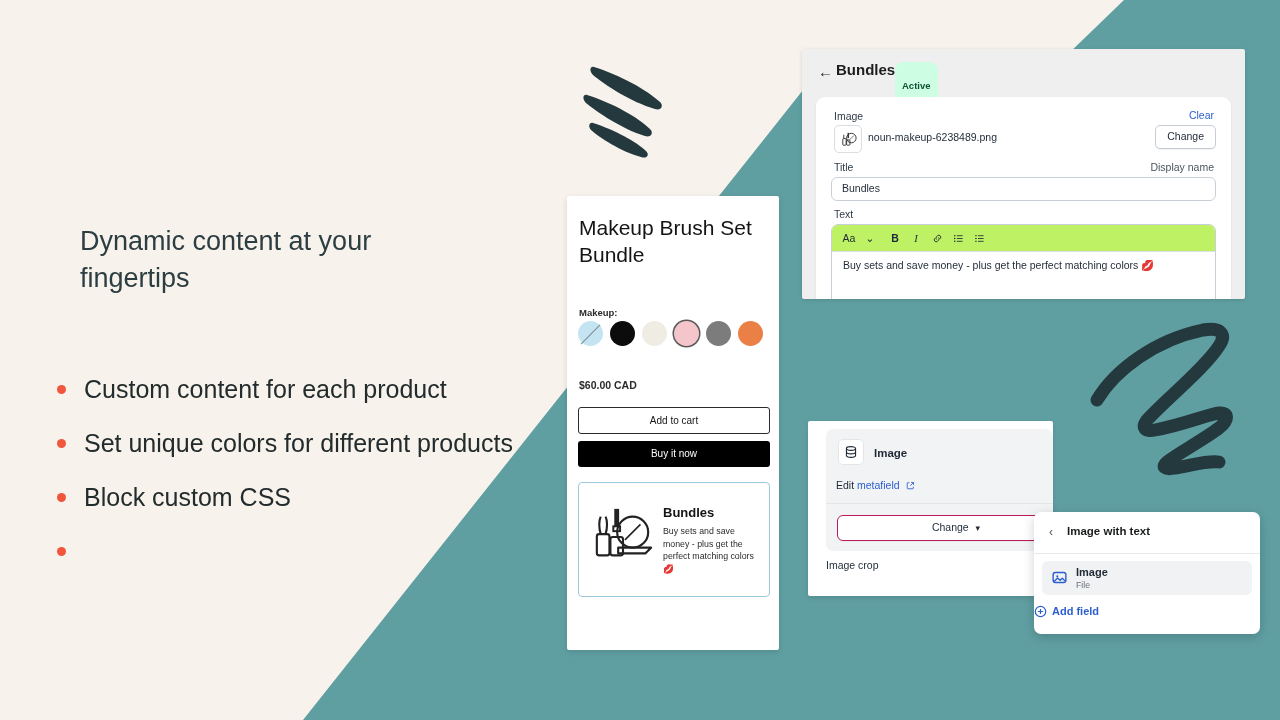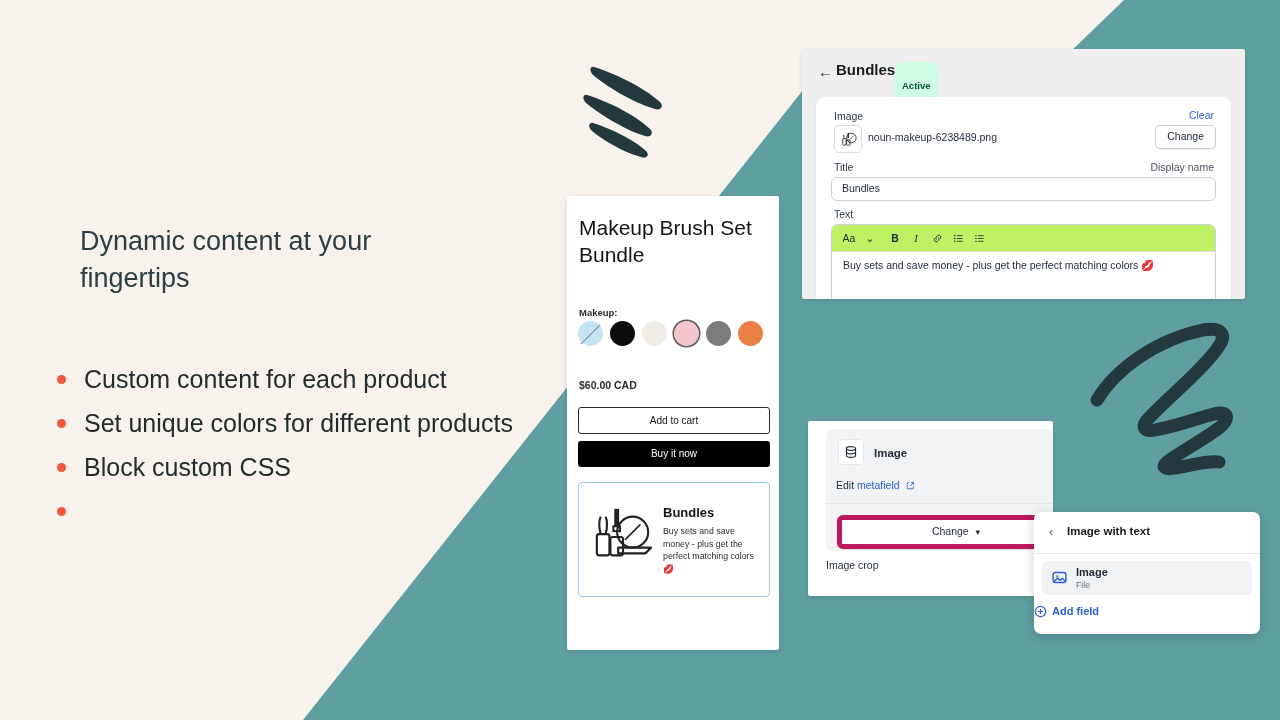--- a/index.html
+++ b/index.html
@@ -29,21 +29,21 @@
     font-weight:700;font-size:51px;line-height:53px;color:#17201F;
     letter-spacing:-0.3px;
   }
   #subhead{
     position:absolute;left:80px;top:223px;width:400px;
     font-size:27px;line-height:37px;color:#2C3E41;font-weight:400;
   }
   #bullets{position:absolute;left:52px;top:357px;width:520px;list-style:none;margin:0;padding:0;}
   #bullets li{
     position:relative;padding-left:32px;
-    font-size:25px;line-height:44px;color:#222C2C;white-space:nowrap;
+    font-size:25px;line-height:44px;color:#222C2C;white-space:nowrap;margin-top:10px;
   }
   #bullets li .dot{
     position:absolute;left:5px;top:18px;width:9px;height:9px;border-radius:50%;
     background:#F0563C;
   }
 
   
   .panel{position:absolute;background:#fff;box-shadow:0 1px 4px rgba(0,0,0,.13);}
 
   
@@ -146,21 +146,21 @@
   }
   #ed-icon{
     position:absolute;left:12px;top:10px;width:26px;height:26px;background:#fff;border-radius:5px;
     display:flex;align-items:center;justify-content:center;box-shadow:0 0 0 1px #E3E5E7 inset;
   }
   #ed-title{position:absolute;left:48px;top:18px;font-size:11.5px;font-weight:700;color:#1F2937;}
   #ed-edit{position:absolute;left:10px;top:50px;font-size:10.5px;color:#1F2937;}
   #ed-edit .lnk{color:#2C5ECF;cursor:pointer;}
   #ed-divider{position:absolute;left:0;right:0;top:74px;height:1px;background:#E3E5E7;}
   #ed-change{
-    position:absolute;left:11px;top:86px;right:11px;height:24px;background:#fff;border:5px solid #be185d;
+    position:absolute;left:11px;top:86px;right:11px;height:24px;background:#fff;border:1px solid #be185d;
     border-radius:6px;font-size:10.5px;color:#1F2937;line-height:23px;text-align:center;cursor:pointer;
     box-shadow:0 1px 0 rgba(0,0,0,.04);
     padding-left:33px;
   }
   #ed-crop{position:absolute;left:18px;top:138px;font-size:10.5px;color:#1F2937;}
 
   
   #popover{
     left:1034px;top:512px;width:226px;height:122px;background:#fff;border-radius:7px;
     box-shadow:0 3px 12px rgba(0,0,0,.18);overflow:hidden;

